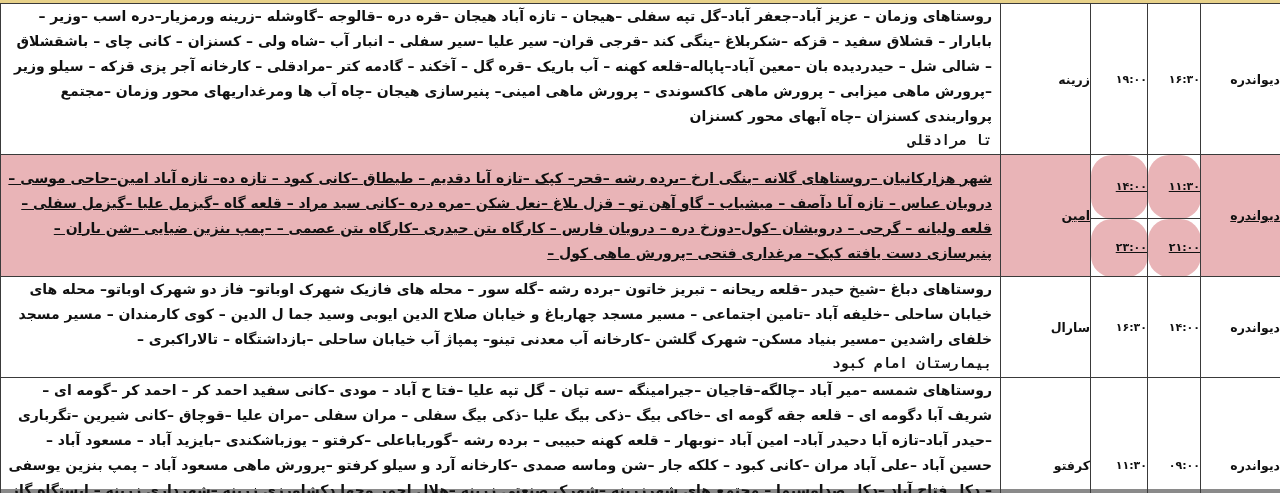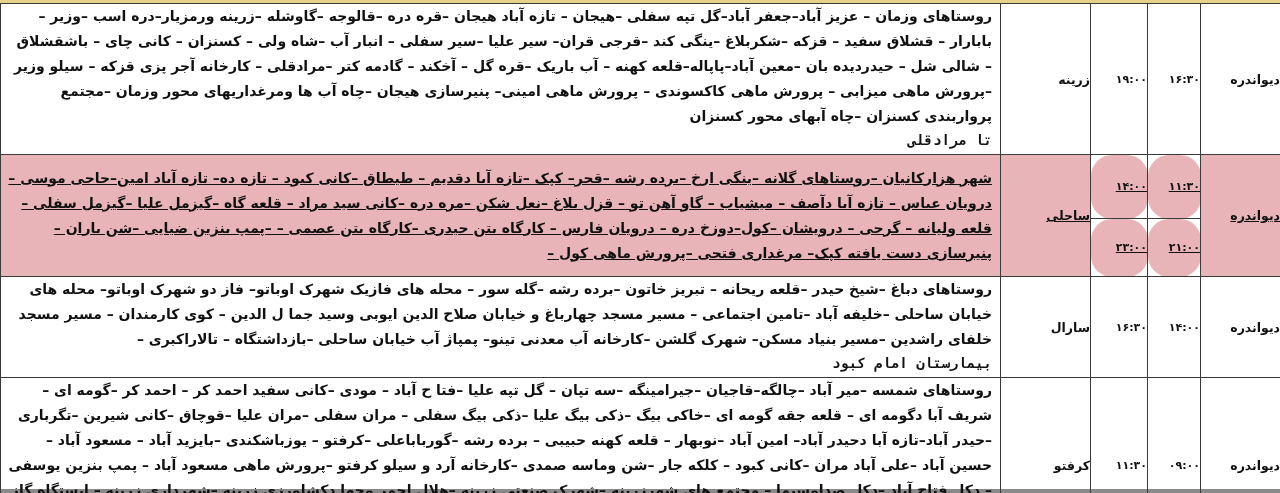--- a/index.html
+++ b/index.html
@@ -63,21 +63,21 @@
         <td class="areas">
           <span>روستاهای وزمان – عزیز آباد–جعفر آباد–گل تپه سفلی –هیجان – تازه آباد هیجان –قره دره –قالوجه –گاوشله –زرینه ورمزیار–دره اسب –وزیر –بابارار – قشلاق سفید – قزکه –شکربلاغ –ینگی کند –قرجی قران– سیر علیا –سیر سفلی – انبار آب –شاه ولی – کسنزان – کانی چای – باشقشلاق – شالی شل – حیدردیده بان –معین آباد–پاپاله–قلعه کهنه – آب باریک –قره گل – آخکند – گادمه کتر –مرادقلی – کارخانه آجر پزی قزکه – سیلو وزیر –پرورش ماهی میزابی – پرورش ماهی کاکسوندی – پرورش ماهی امینی– پنیرسازی هیجان –چاه آب ها ومرغداریهای محور وزمان –مجتمع پرواربندی کسنزان –چاه آبهای محور کسنزان</span>
           <span class="last-line">تا مرادقلی</span>
         </td>
       </tr>
 
       <tr class="r2a pink">
         <td class="district" rowspan="2">دیواندره</td>
         <td class="time">۱۱:۳۰</td>
         <td class="time">۱۴:۰۰</td>
-        <td class="feeder" rowspan="2">ساحلی</td>
+        <td class="feeder" rowspan="2">امین</td>
         <td class="areas" rowspan="2">
           <span>شهر هزارکانیان –روستاهای گلانه –ینگی ارخ –برده رشه –قجر– کپک –تازه آبا دقدیم – طیطاق –کانی کبود – تازه ده– تازه آباد امین–حاجی موسی – درویان عباس – تازه آبا دآصف – میشیاب – گاو آهن تو – قزل بلاغ –نعل شکن –مره دره –کانی سید مراد – قلعه گاه –گیزمل علیا –گیزمل سفلی –قلعه ولیانه – گرجی – درویشان –کول–دوزخ دره – درویان فارس – کارگاه بتن حیدری –کارگاه بتن عصمی – –پمپ بنزین ضیایی –شن باران –پنیرسازی دست یافته کپک– مرغداری فتحی –پرورش ماهی کول –</span>
         </td>
       </tr>
       <tr class="r2b pink">
         <td class="time">۲۱:۰۰</td>
         <td class="time">۲۳:۰۰</td>
       </tr>
 
       <tr class="r3">

